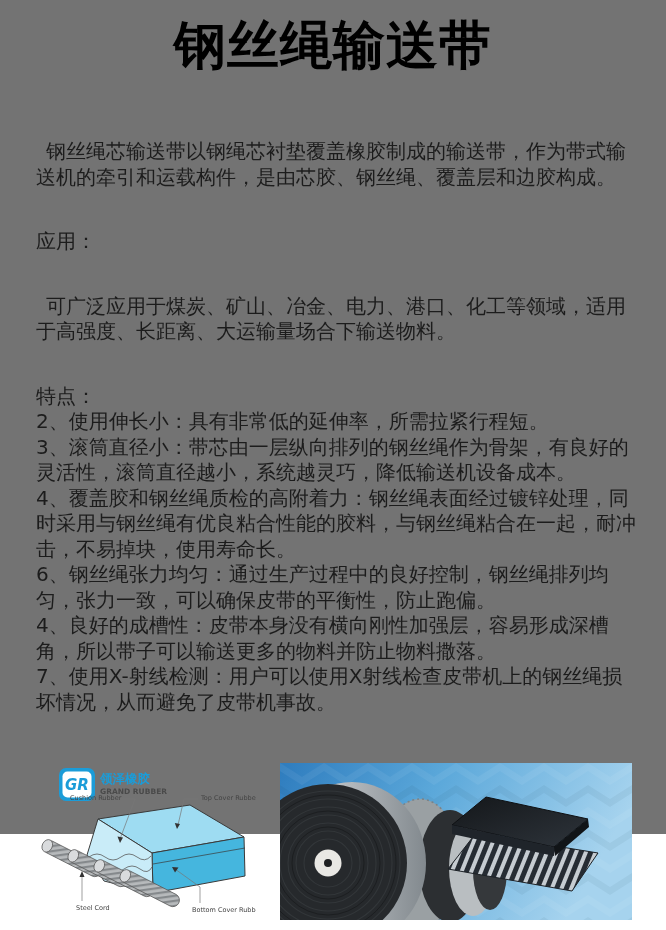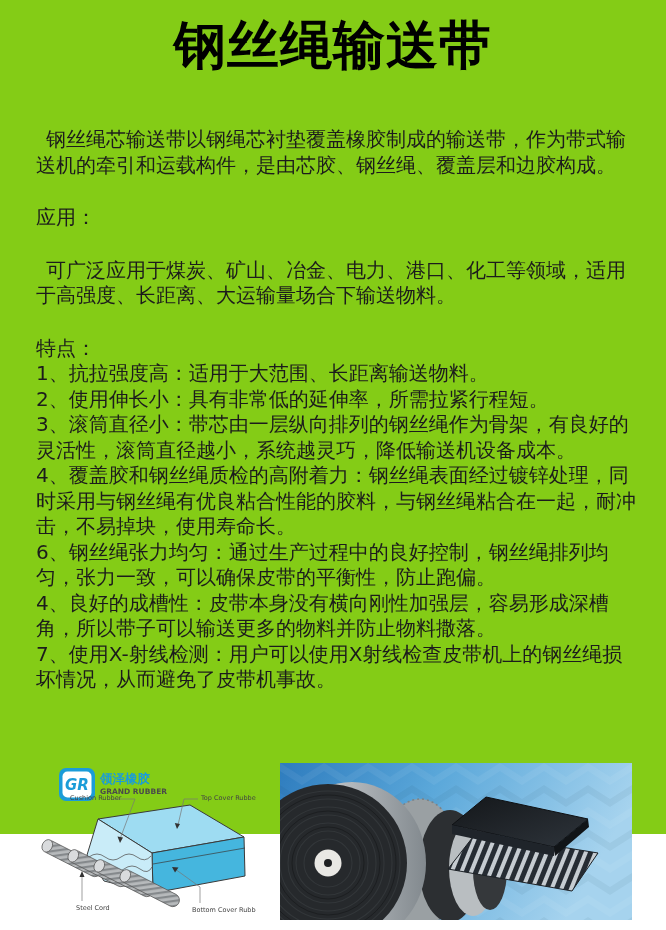--- a/index.html
+++ b/index.html
@@ -1,49 +1,48 @@
 <!DOCTYPE html>
 <html><head>
 <meta charset="utf-8">
 <style>
   html,body{margin:0;padding:0;}
   body{
     width:666px;height:930px;background:#ffffff;
     font-family:"DejaVu Sans","Liberation Sans",sans-serif;
     color:#1c1c1c;overflow:hidden;
   }
-  .page{position:relative;width:666px;height:834px;background:#84cc16;}
+  .page{position:relative;width:666px;height:834px;background:#737373;}
   .title{
     margin:0;padding-top:12px;height:88px;
     font-size:52px;font-weight:bold;text-align:center;
     letter-spacing:1px;color:#000;line-height:1.3;
   }
   .content{margin:0 30px 0 36px;font-size:20px;line-height:25.5px;}
   .content p{margin:0;padding:0;}
-  .content p.gap{margin-top:27px;}
+  .content p.gap{margin-top:39px;}
   .para.indent{text-indent:10px;}
   .images{position:absolute;left:32px;top:763px;display:flex;gap:24px;align-items:flex-start;}
   svg text{font-family:"DejaVu Sans","Liberation Sans",sans-serif;}
   .diagram-label{font-size:6.5px;fill:#444;}
 </style>
 </head>
 <body>
 
 <div class="page">
 
   <h1 class="title">钢丝绳输送带</h1>
 
   <div class="content">
     <p class="para indent gap">钢丝绳芯输送带以钢绳芯衬垫覆盖橡胶制成的输送带，作为带式输送机的牵引和运载构件，是由芯胶、钢丝绳、覆盖层和边胶构成。</p>
 
     <p class="gap">应用：</p>
     <p class="para indent gap">可广泛应用于煤炭、矿山、冶金、电力、港口、化工等领域，适用于高强度、长距离、大运输量场合下输送物料。</p>
 
     <p class="gap">特点：</p>
-    <p>1、抗拉强度高：适用于大范围、长距离输送物料。</p>
     <p>2、使用伸长小：具有非常低的延伸率，所需拉紧行程短。</p>
     <p>3、滚筒直径小：带芯由一层纵向排列的钢丝绳作为骨架，有良好的灵活性，滚筒直径越小，系统越灵巧，降低输送机设备成本。</p>
     <p>4、覆盖胶和钢丝绳质检的高附着力：钢丝绳表面经过镀锌处理，同时采用与钢丝绳有优良粘合性能的胶料，与钢丝绳粘合在一起，耐冲击，不易掉块，使用寿命长。</p>
     <p>6、钢丝绳张力均匀：通过生产过程中的良好控制，钢丝绳排列均匀，张力一致，可以确保皮带的平衡性，防止跑偏。</p>
     <p>4、良好的成槽性：皮带本身没有横向刚性加强层，容易形成深槽角，所以带子可以输送更多的物料并防止物料撒落。</p>
     <p>7、使用X-射线检测：用户可以使用X射线检查皮带机上的钢丝绳损坏情况，从而避免了皮带机事故。</p>
   </div>
 
   <div class="images">
 

